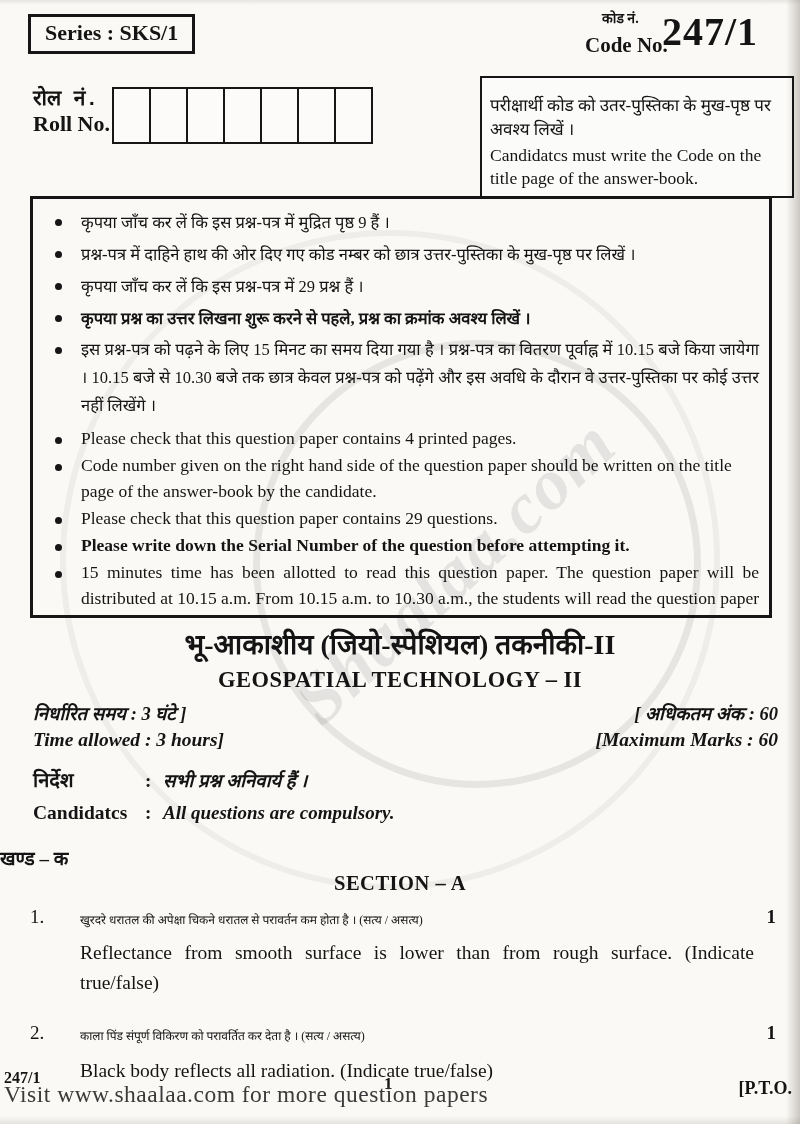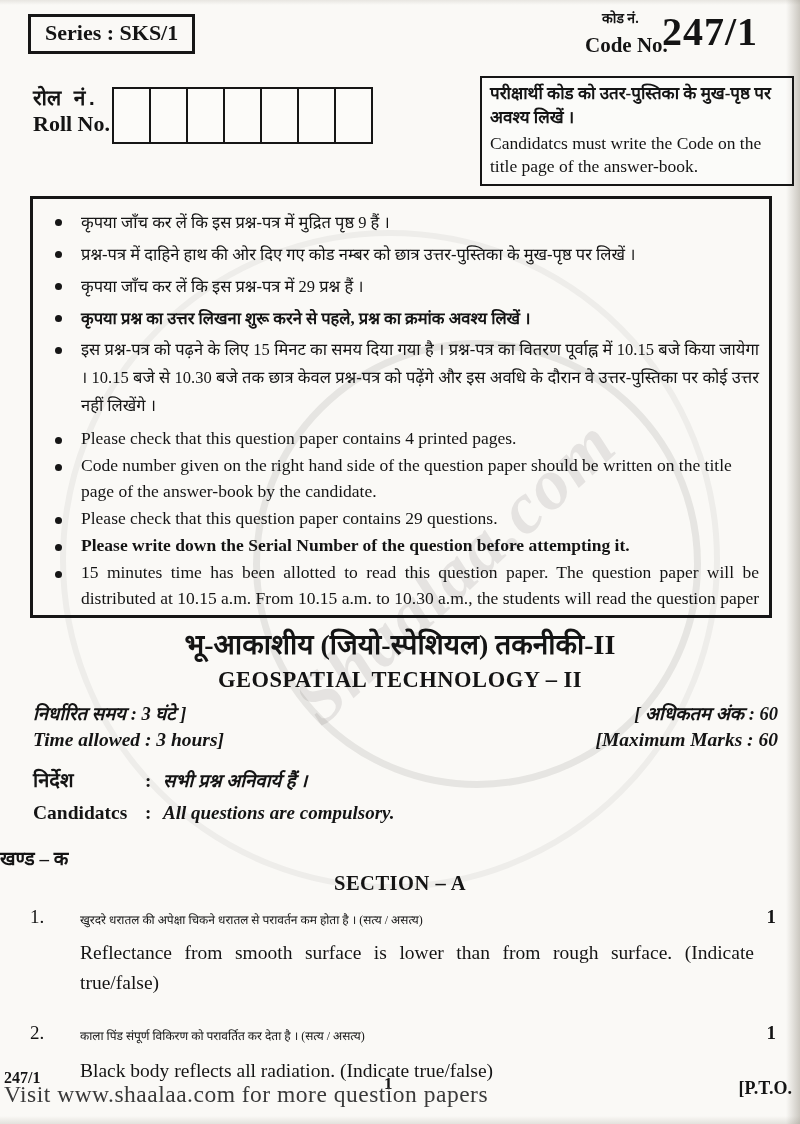--- a/index.html
+++ b/index.html
@@ -40,21 +40,21 @@
 
   .roll-label-hi { position:absolute; left:33px; top:83px; font-size:21px; font-weight:bold;font-family:Liberation Mono, monospace; }
   .roll-label-en { position:absolute; left:33px; top:111px; font-size:22px; font-weight:bold; }
   .roll-grid { position:absolute; left:112px; top:87px; display:flex; }
   .roll-cell { width:39px; height:57px; border:2px solid #161616; margin-left:-2px;
     background:rgba(255,255,255,0.4); }
   .roll-cell:first-child { margin-left:0; }
 
   .notice-box { position:absolute; left:480px; top:76px; width:314px;
     border:2px solid #161616; padding:4px 8px 6px 8px; background:rgba(255,255,255,0.3); }
-  .notice-hi { font-size:17px; font-weight:bold; line-height:1.42; }
+  .notice-hi { font-size:17px; font-weight:normal; line-height:1.42;margin-top:12px; }
   .notice-en { font-size:17.5px; line-height:1.32; margin-top:2px; }
 
   
   .instr-box { position:absolute; left:30px; top:196px; width:742px; height:422px;
     border:3px solid #161616; padding:9px 10px 4px 6px; overflow:hidden; }
   .instr-list { list-style:none; }
   .instr-list li { position:relative; padding-left:42px; }
   .instr-list li::before { content:""; position:absolute; left:16px; top:11px;
     width:7px; height:7px; border-radius:50%; background:#161616; }
   .hi-item { font-size:16.5px; line-height:30px; margin-bottom:2px; }

